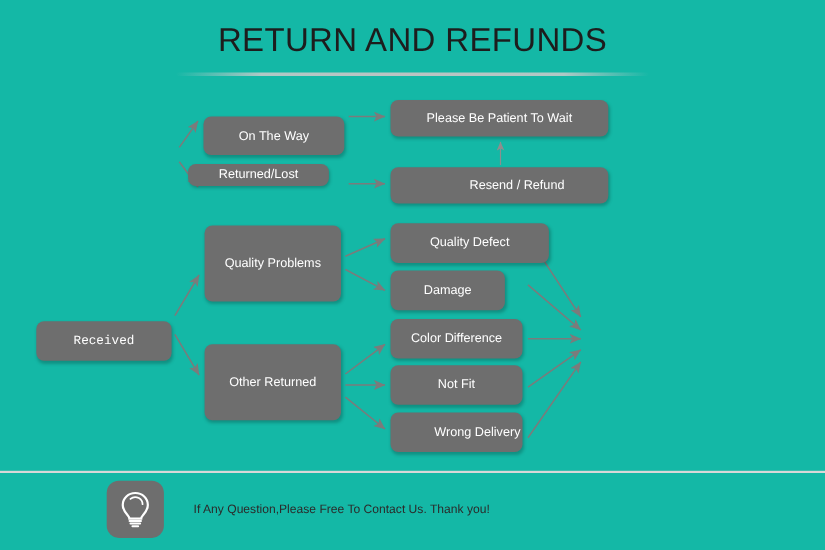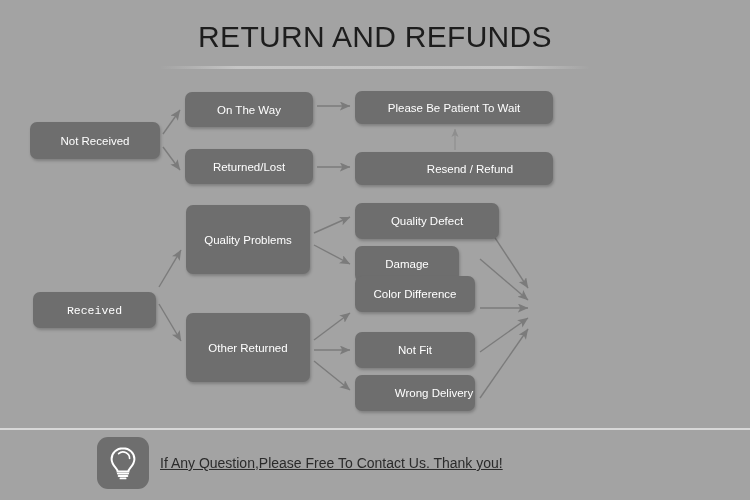--- a/index.html
+++ b/index.html
@@ -8,21 +8,21 @@
     padding: 0;
     background: #ffffff;
   }
   body {
     font-family: "Liberation Sans", sans-serif;
   }
   #page {
     position: relative;
     width: 750px;
     height: 500px;
-    background: #a3a3a3;
+    background: #14b8a6;
     overflow: hidden;
   }
 
   
   #title {
     position: absolute;
     left: 0;
     top: 16px;
     width: 750px;
     text-align: center;
@@ -104,25 +104,24 @@
     width: 52px;
     height: 52px;
     background: #6e6e6e;
     border-radius: 11px;
     display: flex;
     align-items: center;
     justify-content: center;
     flex: none;
   }
   #footer-text {
-    margin-left: 11px;
-    font-size: 14px;
+    margin-left: 27px;
+    font-size: 11px;
     color: #2b2b2b;
     white-space: nowrap;
-    text-decoration: underline;
   }
 </style>
 </head>
 <body>
 
 <div id="page">
 
   <div id="title">RETURN AND REFUNDS</div>
   <div id="title-rule"></div>
 
@@ -160,33 +159,32 @@
 
     <line class="link-line" x1="314" y1="361" x2="350" y2="390" marker-end="url(#ah)"></line>
 
     <line class="link-line" x1="480" y1="215" x2="528" y2="288" marker-end="url(#ah)"></line>
     <line class="link-line" x1="480" y1="259" x2="528" y2="300" marker-end="url(#ah)"></line>
     <line class="link-line" x1="480" y1="308" x2="528" y2="308" marker-end="url(#ah)"></line>
     <line class="link-line" x1="480" y1="352" x2="528" y2="318" marker-end="url(#ah)"></line>
     <line class="link-line" x1="480" y1="398" x2="528" y2="329" marker-end="url(#ah)"></line>
   </svg>
 
-  <div class="node" style="left:30px;  top:122px; width:130px; height:37px;">Not Received</div>
-  <div class="node" style="left:185px; top:92px;  width:128px; height:35px;">On The Way</div>
-  <div class="node" style="left:185px; top:149px; width:128px; height:35px;">Returned/Lost</div>
+  <div class="node" style="left:185px; top:106px;  width:128px; height:35px;">On The Way</div>
+  <div class="node" style="left:171px; top:149px; width:128px; height:20px;">Returned/Lost</div>
   <div class="node" style="left:355px; top:91px;  width:198px; height:33px;">Please Be Patient To Wait</div>
   <div class="node" style="left:355px; top:152px; width:198px; height:33px;padding-left:32px;">Resend / Refund</div>
 
   <div class="node" style="left:33px;  top:292px; width:123px; height:36px;font-family:Liberation Mono, monospace;">Received</div>
   <div class="node" style="left:186px; top:205px; width:124px; height:69px;">Quality Problems</div>
   <div class="node" style="left:186px; top:313px; width:124px; height:69px;">Other Returned</div>
 
   <div class="node" style="left:355px; top:203px; width:144px; height:36px;">Quality Defect</div>
   <div class="node" style="left:355px; top:246px; width:104px; height:36px;">Damage</div>
-  <div class="node" style="left:355px; top:276px; width:120px; height:36px;">Color Difference</div>
+  <div class="node" style="left:355px; top:290px; width:120px; height:36px;">Color Difference</div>
   <div class="node" style="left:355px; top:332px; width:120px; height:36px;">Not Fit</div>
   <div class="node" style="left:355px; top:375px; width:120px; height:36px;padding-left:38px;">Wrong Delivery</div>
 
 
   <div id="footer-rule"></div>
   <div id="footer">
     <div id="bulb-badge">
       <svg width="34" height="36" viewBox="0 0 34 36" xmlns="http://www.w3.org/2000/svg">
         <path d="M17 3.2 C10.6 3.2 5.6 8.0 5.6 14.0 C5.6 18.0 7.7 20.6 9.7 22.9 C10.8 24.2 11.6 25.2 11.6 26.4 L22.4 26.4 C22.4 25.2 23.2 24.2 24.3 22.9 C26.3 20.6 28.4 18.0 28.4 14.0 C28.4 8.0 23.4 3.2 17 3.2 Z" fill="none" stroke="#ffffff" stroke-width="2"></path>
         <path d="M12.6 8.6 C14.4 7.0 17.6 6.4 20.2 7.8 C22.4 9.0 23.6 11.0 23.6 13.4" fill="none" stroke="#ffffff" stroke-width="1.6" stroke-linecap="round"></path>

